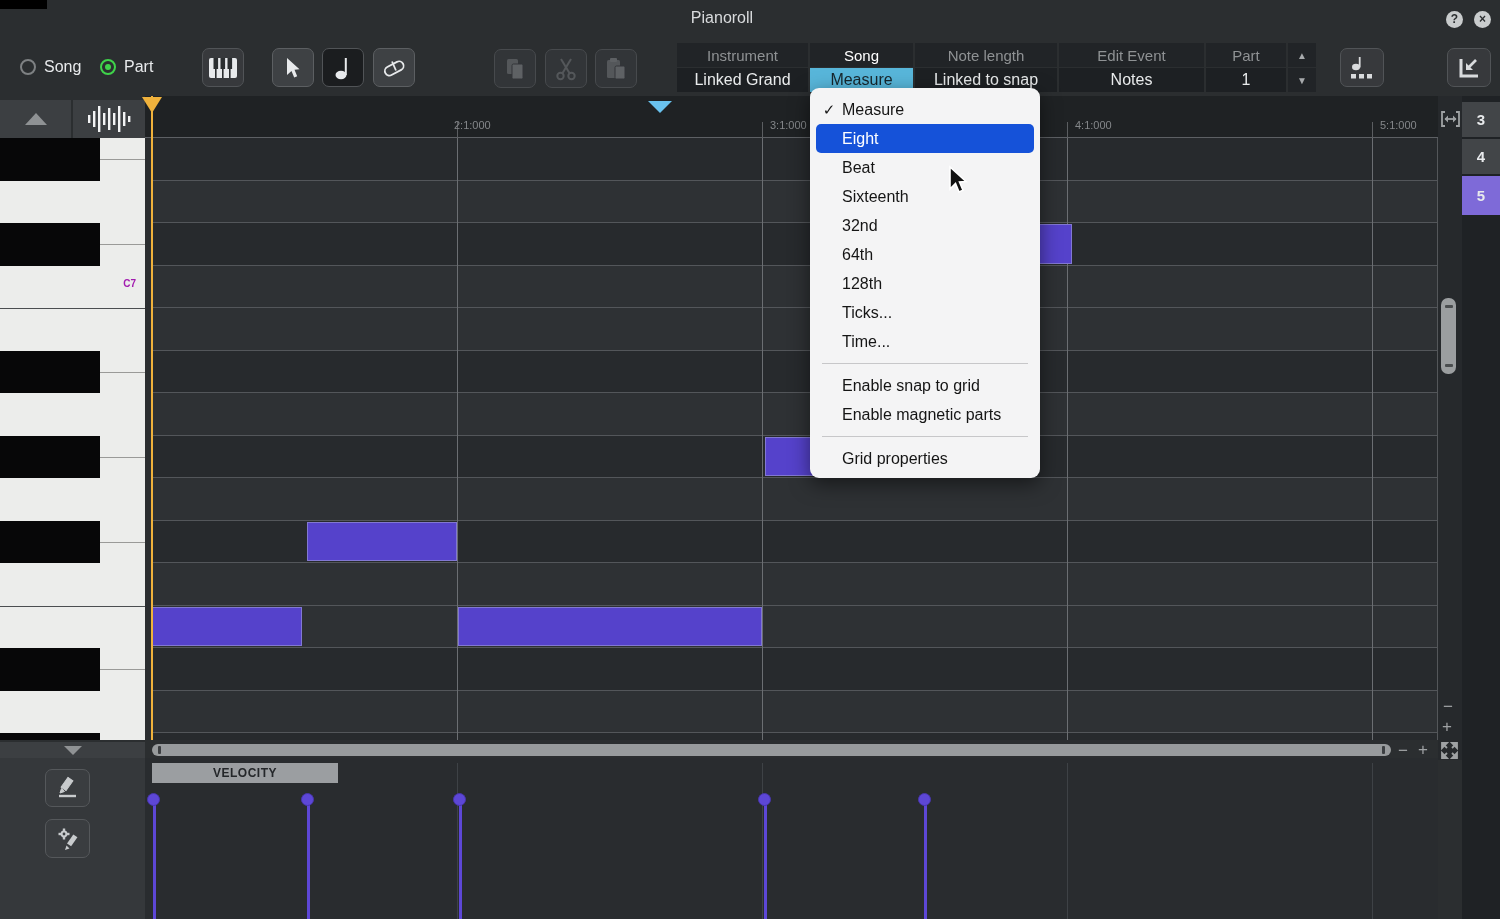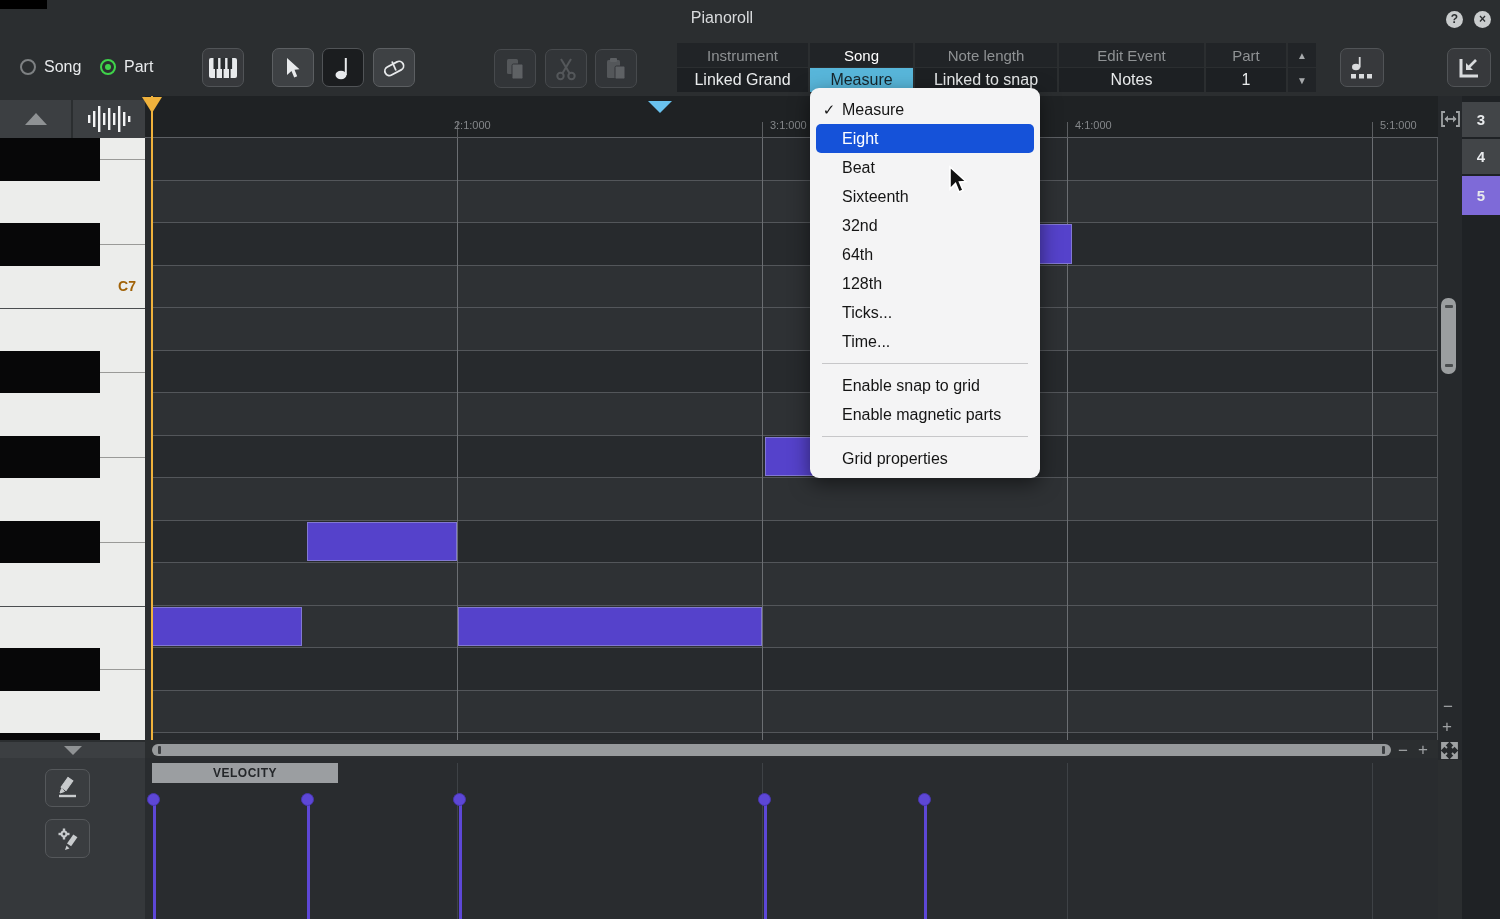--- a/index.html
+++ b/index.html
@@ -55,21 +55,21 @@
 
   
   #kb-header-up { left:0; top:100px; width:71px; height:38px; background:#3c3f42; display:flex; align-items:center; justify-content:center; }
   #kb-header-wave { left:73px; top:100px; width:72px; height:38px; background:#3c3f42; display:flex; align-items:center; justify-content:center; }
   .tri-up { width:0; height:0; border-left:11px solid transparent; border-right:11px solid transparent; border-bottom:12px solid #8f9294; }
   .tri-down { width:0; height:0; border-left:11px solid transparent; border-right:11px solid transparent; border-top:12px solid #8f9294; }
   #keyboard { left:0; top:138px; width:145px; height:602px; background:#ecedeb; overflow:hidden; }
   .key-black { position:absolute; left:0; width:100px; height:42.5px; background:#070708; }
   .key-line-full { position:absolute; left:0; width:145px; height:1px; background:#4b4e50; }
   .key-line-short { position:absolute; left:100px; width:45px; height:1px; background:#9a9a98; }
-  #c7-label { position:absolute; right:9px; color:#a16207; font-size:14px; font-weight:bold; }
+  #c7-label { position:absolute; right:9px; color:#a21caf; font-size:10px; font-weight:bold; }
 
   
   #right-strip { left:1438px; top:96px; width:24px; height:664px; background:#26292c; }
   #tabs-col { left:1462px; top:96px; width:38px; height:823px; background:#1f2225; }
   .part-tab { position:absolute; left:1462px; width:38px; display:flex; align-items:center; justify-content:center;
               background:#424548; color:#e8eaec; font-size:15px; font-weight:bold; }
   #vscroll { left:1441px; top:298px; width:15px; height:76px; border-radius:7px; background:#9b9ea0; }
   .grip { position:absolute; left:3.5px; width:8px; height:3px; background:#4a4d4f; border-radius:1px; }
   .zoom-glyph { color:#9fa2a4; font-size:17px; }
 

